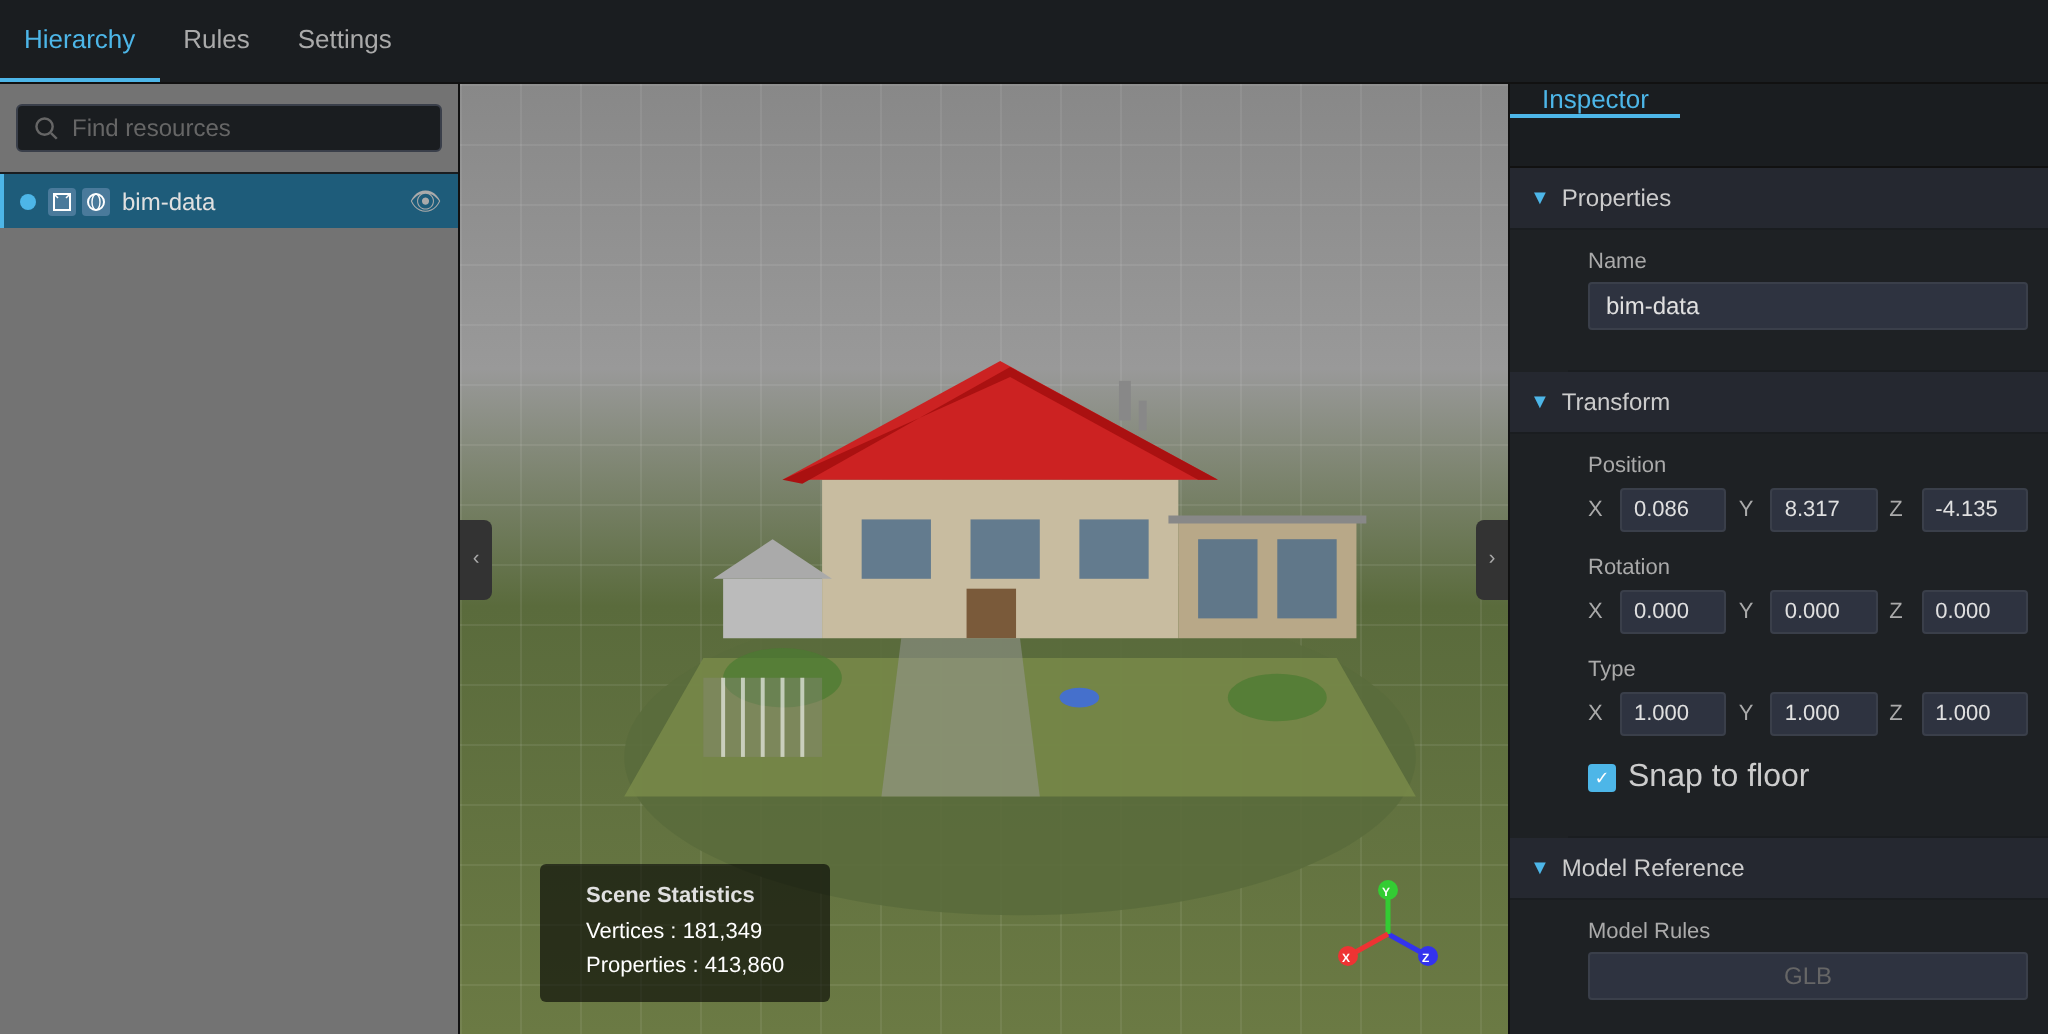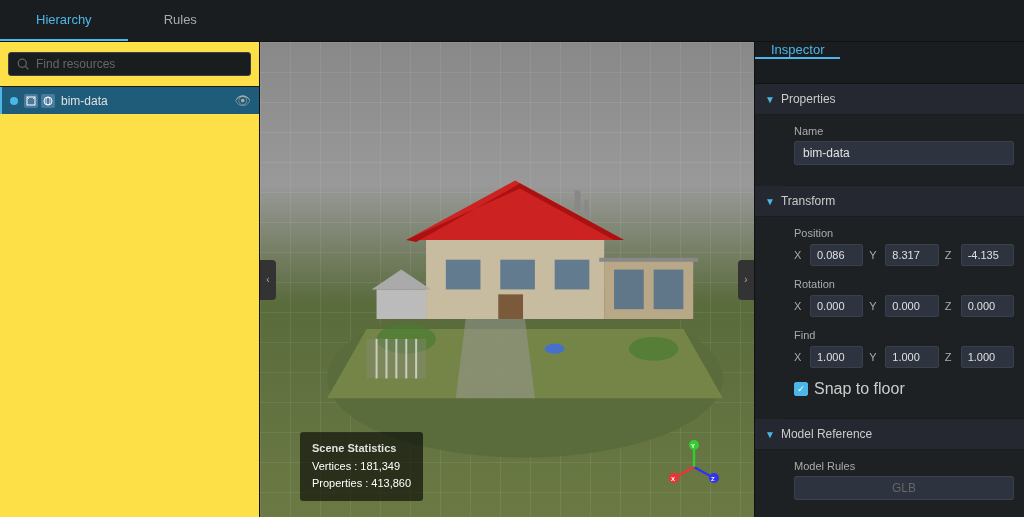--- a/index.html
+++ b/index.html
@@ -18,21 +18,21 @@
     
     .top-tabs {
       display: flex;
       background: #1a1d20;
       height: 42px;
       align-items: stretch;
       border-bottom: 1px solid #111;
       flex-shrink: 0;
     }
     .tab {
-      padding: 0 36px;
+      padding: 0 12px;
       display: flex;
       align-items: center;
       cursor: pointer;
       color: #aaa;
       font-size: 13px;
       border-bottom: 2px solid transparent;
     }
     .tab.active {
       color: #4db6e8;
       border-bottom: 2px solid #4db6e8;
@@ -40,22 +40,22 @@
 
     
     .main-layout {
       display: flex;
       flex: 1;
       overflow: hidden;
     }
 
     
     .sidebar {
-      width: 260px;
-      background: #fde047;
+      width: 230px;
+      background: #737373;
       display: flex;
       flex-direction: column;
       border-right: 1px solid #111;
       flex-shrink: 0;
     }
     .search-bar {
       padding: 10px 8px;
       border-bottom: 1px solid #1a1d20;
     }
     .search-input-wrap {
@@ -184,21 +184,21 @@
     .collapse-left { left: 0; border-radius: 0 4px 4px 0; }
     .collapse-right { right: 0; border-radius: 4px 0 0 4px; }
 
     
     .scene-stats {
       position: absolute;
       bottom: 16px;
       left: 40px;
       background: rgba(0,0,0,0.6);
       color: #fff;
-      padding: 8px 12px;
+      padding: 8px 23px;
       border-radius: 3px;
       font-size: 11px;
       line-height: 1.6;
       margin-top: 28px;
     }
     .scene-stats .stat-title { font-weight: bold; color: #e0e0e0; }
 
     
     .axes-widget {
       position: absolute;
@@ -330,20 +330,23 @@
   </style>
 </head>
 <body>
 
 <div class="top-tabs">
   <div class="tab active">
     <span>Hierarchy</span>
   </div>
   <div class="tab">
     <span>Rules</span>
+  </div>
+  <div class="tab">
+    <span>Settings</span>
   </div>
 </div>
 
 <div class="main-layout">
 
   <div class="sidebar">
     <div class="search-bar">
       <div class="search-input-wrap">
         <svg class="search-icon-svg" width="13" height="13" viewBox="0 0 16 16" fill="currentColor">
           <circle cx="6.5" cy="6.5" r="5" stroke="currentColor" stroke-width="1.5" fill="none"></circle>
@@ -510,21 +513,21 @@
           <span class="xyz-label">X</span>
           <input class="xyz-input" type="text" value="0.000" style="">
           <span class="xyz-label">Y</span>
           <input class="xyz-input" type="text" value="0.000" style="">
           <span class="xyz-label">Z</span>
           <input class="xyz-input" type="text" value="0.000" style="">
         </div>
       </div>
 
       <div class="transform-group">
-        <div class="transform-group-label">Find</div>
+        <div class="transform-group-label">Type</div>
         <div class="xyz-row">
           <span class="xyz-label">X</span>
           <input class="xyz-input" type="text" value="1.000" style="">
           <span class="xyz-label">Y</span>
           <input class="xyz-input" type="text" value="1.000" style="">
           <span class="xyz-label">Z</span>
           <input class="xyz-input" type="text" value="1.000" style="">
         </div>
       </div>
 

